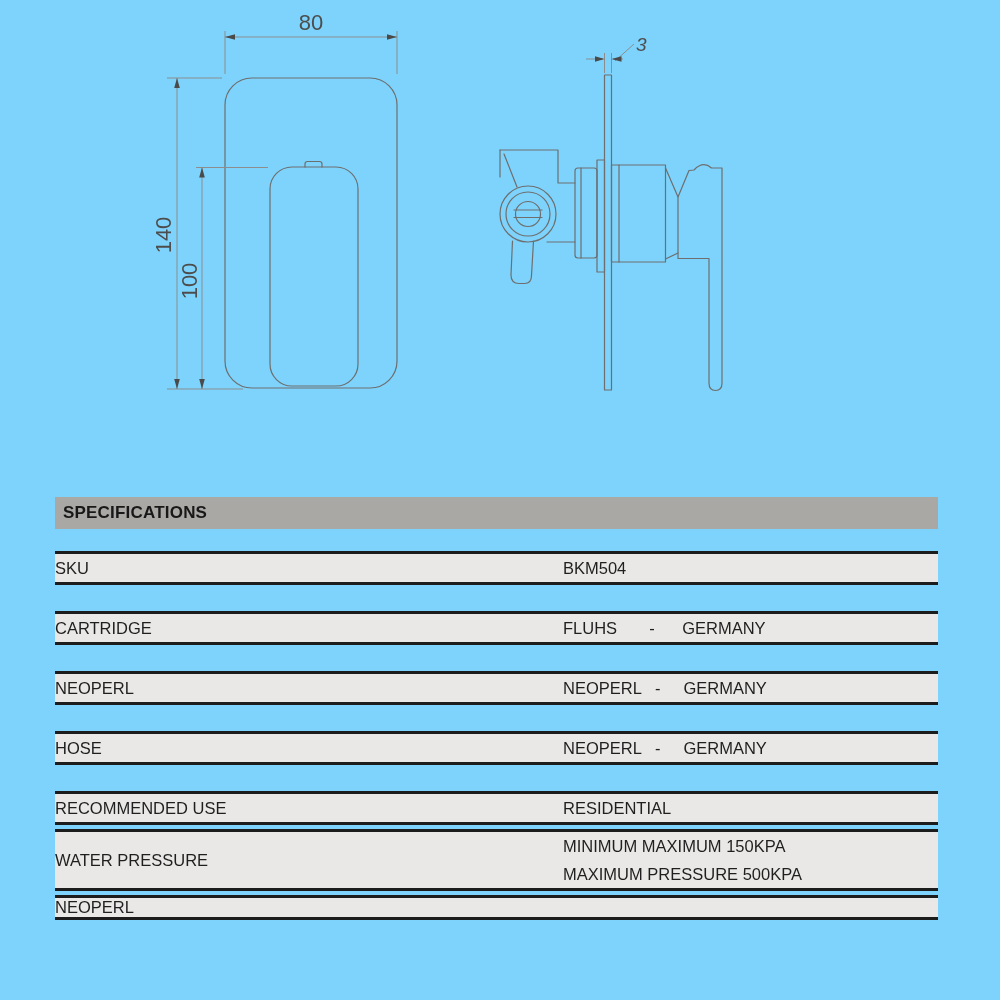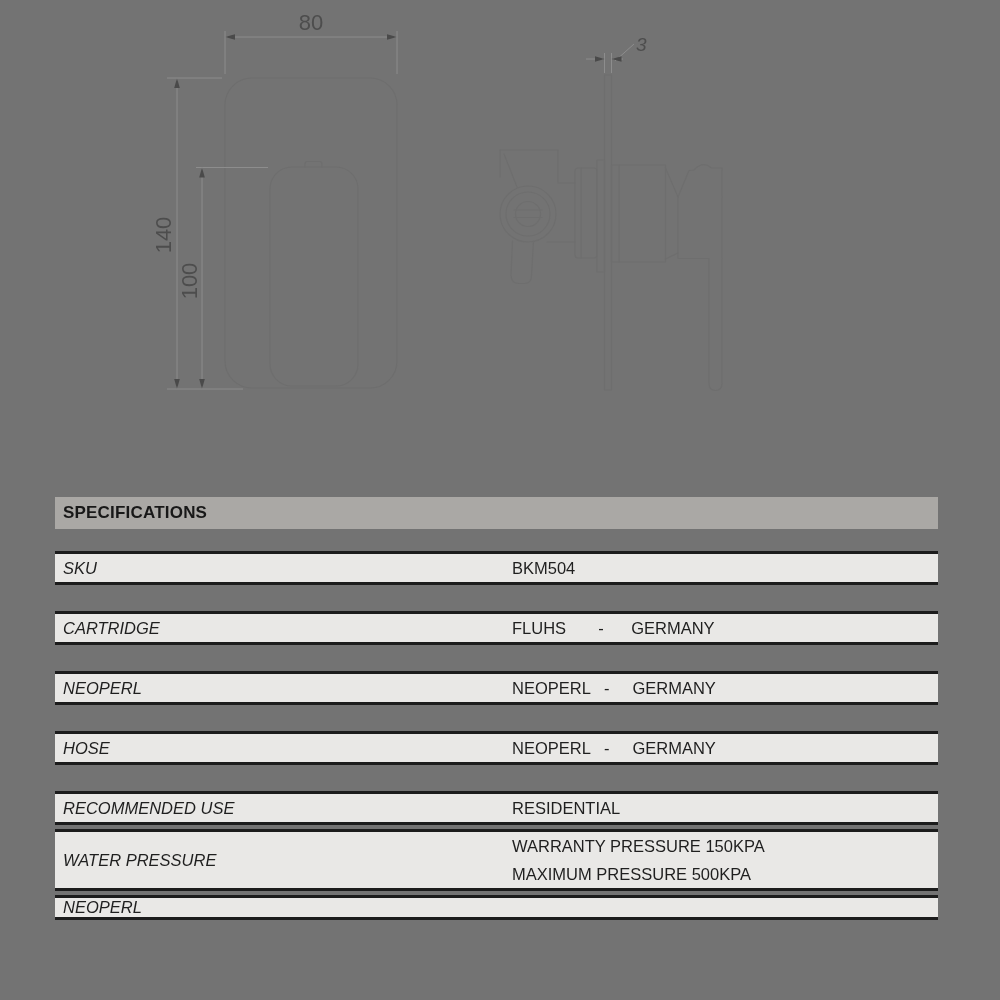--- a/index.html
+++ b/index.html
@@ -1,21 +1,21 @@
 <!DOCTYPE html>
 <html style="--header-bg: #aaa8a5; --row-bg: #e9e8e6; --border: #1c1c1c; --line: #6e6e6e; --dim-text: #4d4d4d;"><head>
 <meta charset="utf-8">
 <style>
   html,body{margin:0;padding:0;}
   body{
     width:1000px;height:1000px;background:#ffffff;
     font-family:"Liberation Sans",sans-serif;color:#1f1f1f;
     position:relative;overflow:hidden;
   }
-  .page{position:absolute;inset:0;background:#737373;}
+  .page{position:absolute;inset:0;background:#7dd3fc;}
 
   
   svg.drawing{position:absolute;left:0;top:0;}
   .obj{stroke:var(--line,#6e6e6e);fill:none;stroke-width:1.2;stroke-linejoin:round;stroke-linecap:round;}
   .dim{stroke:#8d8d8d;fill:none;stroke-width:1;}
   .arrow{fill:#4a4a4a;stroke:none;}
   .dimtxt{fill:var(--dim-text,#4d4d4d);font-family:"Liberation Sans",sans-serif;}
 
   
   .spec-header{
@@ -27,22 +27,22 @@
   .spec-rows{position:absolute;left:55px;top:551px;width:883px;}
   .spec-row{
     display:flex;align-items:center;
     background:var(--row-bg,#e9e8e6);
     border-top:3px solid var(--border,#1c1c1c);
     border-bottom:3px solid var(--border,#1c1c1c);
     margin-bottom:26px;
   }
   .spec-row:nth-child(5),.spec-row:nth-child(6){margin-bottom:4px;}
   .spec-label{
-    width:457px;box-sizing:border-box;padding-left:8px;
-    font-size:16.5px;align-self:center;font-style:italic;
+    width:508px;box-sizing:border-box;padding-left:0;
+    font-size:16.5px;align-self:center;
   }
   .spec-value{flex:1;display:flex;flex-direction:column;justify-content:flex-start;}
   .vline{line-height:28px;font-size:16.5px;white-space:pre-wrap;}
 </style>
 </head>
 <body>
 
 <div class="page">
 
   <svg class="drawing" width="1000" height="470" viewBox="0 0 1000 470">
@@ -150,21 +150,21 @@
   <div class="spec-row">
     <div class="spec-label">RECOMMENDED USE</div>
     <div class="spec-value">
           <div class="vline">RESIDENTIAL</div>
         </div>
   </div>
 
   <div class="spec-row">
     <div class="spec-label">WATER PRESSURE</div>
     <div class="spec-value">
-          <div class="vline">WARRANTY PRESSURE 150KPA</div>
+          <div class="vline">MINIMUM MAXIMUM 150KPA</div>
           <div class="vline">MAXIMUM PRESSURE 500KPA</div>
         </div>
   </div>
 
   <div class="spec-row">
     <div class="spec-label">NEOPERL</div>
   </div>
 </div>
 </div>
 

